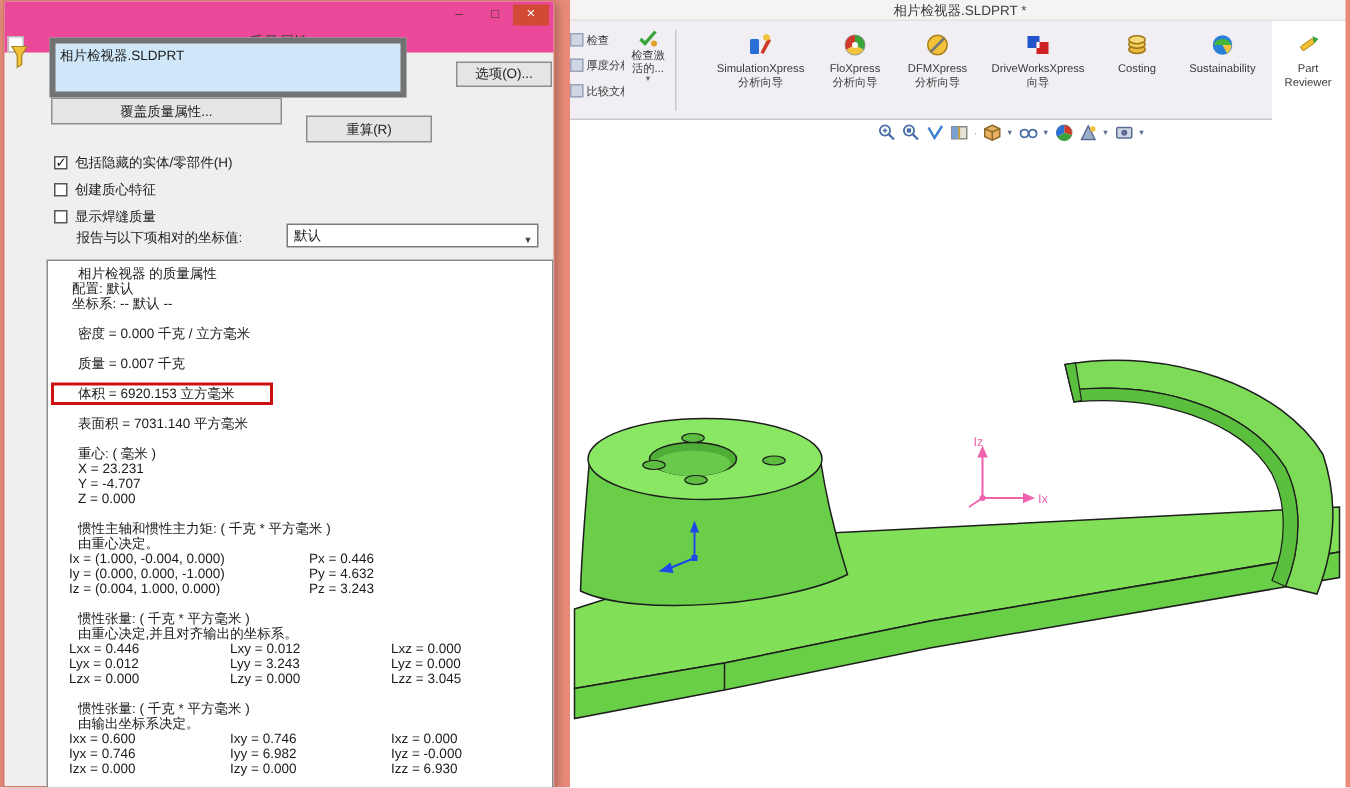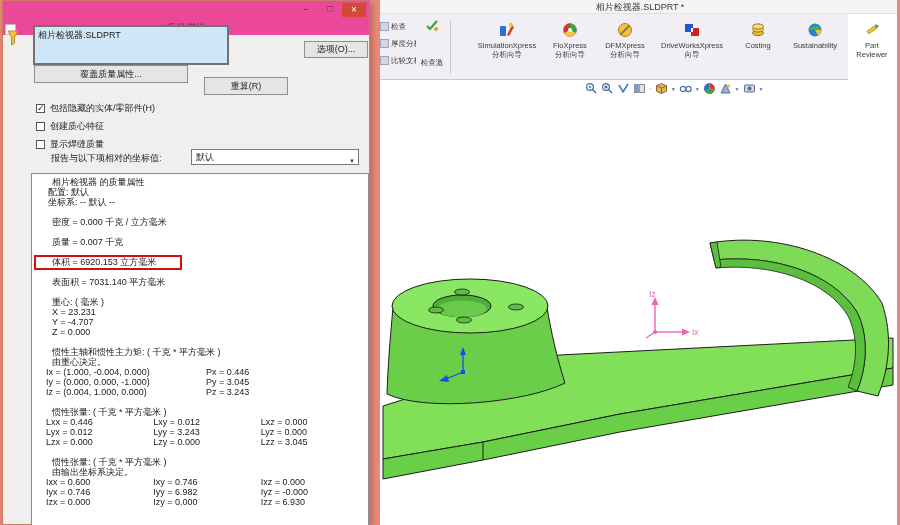--- a/index.html
+++ b/index.html
@@ -7,21 +7,21 @@
   .screen { position:relative; width:900px; height:525px; background:#fff; overflow:hidden; }
 
   
   .sw-window { position:absolute; left:380px; top:0; width:520px; height:525px; background:#fff; }
   .sw-titlebar { position:absolute; left:0; top:0; width:520px; height:14px; background:#f5f4f2; border-bottom:1px solid #e3e1de; font-size:9px; color:#3c3c3c; text-align:center; line-height:14px; }
   .ribbon { position:absolute; left:0; top:14px; width:468px; height:66px; background:#f1eff3; border-bottom:1px solid #cbc8d1;text-decoration:underline; }
   .rb-clip { position:absolute; left:0; top:4px; width:36px; height:58px; overflow:hidden; }
   .clip-item { display:flex; align-items:center; height:17px; font-size:7.5px; color:#3a3a3a; white-space:nowrap; }
   .mini-ico { display:inline-block; width:9px; height:9px; margin-right:2px; background:#cfd6e4; border:1px solid #9aa4bb; flex:0 0 9px; }
   .rb-vert { position:absolute; left:38px; top:4px; width:28px; height:58px; text-align:center; font-size:7.5px; color:#3a3a3a; }
-  .rb-vert .cv-l { display:block; line-height:9px;margin-top:26px; }
+  .rb-vert .cv-l { display:block; line-height:9px; }
   .rb-sep { position:absolute; left:70px; top:6px; width:1px; height:54px; background:#c9c6cf; }
   .rb-btn { position:absolute; top:6px; height:56px; text-align:center; font-size:7.5px; color:#3a3a3a; }
   .rb-btn .ico { display:block; width:16px; height:16px; margin:2px auto 3px auto; }
   .rb-btn .l1, .rb-btn .l2 { display:block; line-height:9px; white-space:nowrap; }
   .caret-s { font-size:5px; color:#666; display:block; line-height:6px; }
 
   .viewport { position:absolute; left:0; top:80px; width:520px; height:445px; background:#fff; overflow:hidden; }
   .headsup { position:absolute; left:205px; top:1px; height:15px; display:flex; align-items:center; gap:3px; }
   .hu-ic { width:13px; height:13px; display:inline-block; cursor:pointer; }
   .hu-caret { font-size:5px; color:#5b6b94; }
@@ -37,21 +37,21 @@
   
   .dialog { position:absolute; left:2px; top:0; width:368px; height:525px; background:#f0efed; border:1px solid #d07a6a; box-shadow:2px 2px 6px rgba(0,0,0,.25); }
   .dlg-titlebar { position:absolute; left:0; top:0; width:100%; height:34px; background:#ec4899; display:flex; align-items:flex-end; }
   .dlg-ico { width:11px; height:11px; background:#fdfdfd; border:1px solid #b9b9b9; margin-left:2px; }
   .dlg-title { position:absolute; left:0; width:100%; text-align:center; font-size:10px; color:#3b3b3b; }
   .cap-btns { position:absolute; right:3px; top:2px; display:flex; }
   .cap { width:24px; height:14px; font-size:9px; line-height:13px; text-align:center; color:#4a3430; }
   .cap.close { background:#d14a36; color:#fff; font-size:10px; }
 
   .sel-ico { position:absolute; left:2px; top:28px; width:16px; height:18px; }
-  .filename-box { position:absolute; left:30px; top:24px; width:196px; height:40px; background:#cfe7f8; border:2px solid #737373; font-size:9px; color:#1d1d1d; padding:2px 3px; }
+  .filename-box { position:absolute; left:30px; top:24px; width:238px; height:40px; background:#cfe7f8; border:4px solid #737373; font-size:9px; color:#1d1d1d; padding:2px 3px; }
   .btn { position:absolute; background:#e6e5e3; border:1px solid #8e8e8e; font-size:9px; color:#1d1d1d; text-align:center; font-family:"Liberation Sans", sans-serif; }
   .btn-options { left:301px; top:40px; width:64px; height:17px; line-height:15px; }
   .btn-override { left:31px; top:64px; width:154px; height:18px; line-height:16px; }
   .btn-recalc { left:201px; top:76px; width:84px; height:18px; line-height:16px; }
 
   .cb-row { position:absolute; left:33px; height:12px; display:flex; align-items:center; font-size:9px; color:#1d1d1d; }
   .cb-box { width:9px; height:9px; background:#fff; border:1px solid #555; margin-right:5px; position:relative; flex:0 0 9px; }
   .cb-mark { position:absolute; left:0px; top:-2px; font-size:9px; color:#222; }
 
   .coord-row { position:absolute; left:48px; top:151px; font-size:9px; color:#1d1d1d; }
@@ -326,28 +326,29 @@
       <div class="rl num">Z = 0.000</div>
       <div class="rl"></div>
       <div class="rl">惯性主轴和惯性主力矩: ( 千克 * 平方毫米 )</div>
       <div class="rl">由重心决定。</div>
       <div class="rl prow">
           <span class="pc1">Ix = (1.000, -0.004, 0.000)</span>
           <span>Px = 0.446</span>
         </div>
       <div class="rl prow">
           <span class="pc1">Iy = (0.000, 0.000, -1.000)</span>
-          <span>Py = 3.045</span>
+          <span>Py = 4.632</span>
         </div>
       <div class="rl prow">
           <span class="pc1">Iz = (0.004, 1.000, 0.000)</span>
           <span>Pz = 3.243</span>
         </div>
       <div class="rl"></div>
       <div class="rl">惯性张量: ( 千克 * 平方毫米 )</div>
+      <div class="rl">由重心决定,并且对齐输出的坐标系。</div>
       <div class="rl trow">
           <span class="tc">Lxx = 0.446</span>
           <span class="tc">Lxy = 0.012</span>
           <span class="tc">Lxz = 0.000</span>
         </div>
       <div class="rl trow">
           <span class="tc">Lyx = 0.012</span>
           <span class="tc">Lyy = 3.243</span>
           <span class="tc">Lyz = 0.000</span>
         </div>

